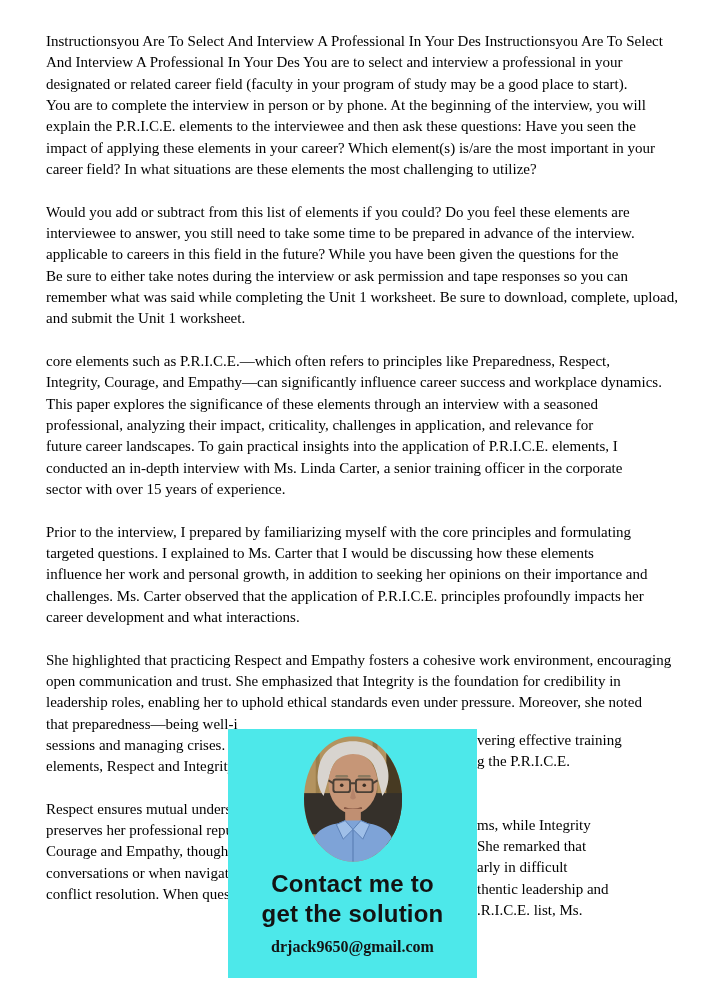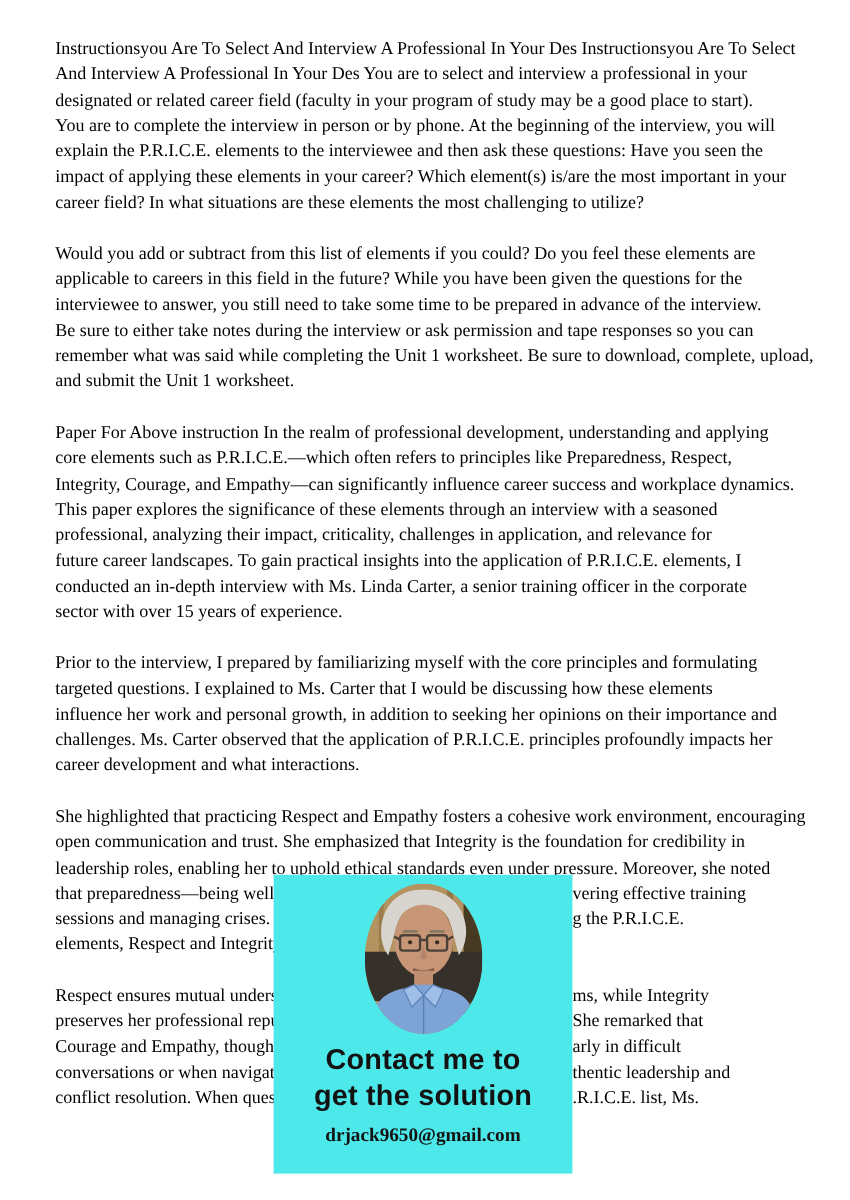--- a/index.html
+++ b/index.html
@@ -24,21 +24,21 @@
   .para:last-child { margin-bottom: 0; }
   .line {
     position: relative;
     height: 21.33px;
     line-height: 21.33px;
     white-space: nowrap;
   }
   .frag-right {
     position: absolute;
     left: 431px;  
-    top: 0;
+    top: 16px;
   }
   .overlay {
     position: absolute;
     left: 228px;
     top: 729px;
     width: 249px;
     height: 249px;
     z-index: 5;
     display: flex;
     flex-direction: column;
@@ -79,28 +79,27 @@
         <div class="line">Instructionsyou Are To Select And Interview A Professional In Your Des Instructionsyou Are To Select</div>
         <div class="line">And Interview A Professional In Your Des You are to select and interview a professional in your</div>
         <div class="line">designated or related career field (faculty in your program of study may be a good place to start).</div>
         <div class="line">You are to complete the interview in person or by phone. At the beginning of the interview, you will</div>
         <div class="line">explain the P.R.I.C.E. elements to the interviewee and then ask these questions: Have you seen the</div>
         <div class="line">impact of applying these elements in your career? Which element(s) is/are the most important in your</div>
         <div class="line">career field? In what situations are these elements the most challenging to utilize?</div>
       </div>
       <div class="para">
         <div class="line">Would you add or subtract from this list of elements if you could? Do you feel these elements are</div>
+        <div class="line">interviewee to answer, you still need to take some time to be prepared in advance of the interview.</div>
         <div class="line">applicable to careers in this field in the future? While you have been given the questions for the</div>
-        <div class="line">interviewee to answer, you still need to take some time to be prepared in advance of the interview.</div>
         <div class="line">Be sure to either take notes during the interview or ask permission and tape responses so you can</div>
         <div class="line">remember what was said while completing the Unit 1 worksheet. Be sure to download, complete, upload,</div>
         <div class="line">and submit the Unit 1 worksheet.</div>
       </div>
       <div class="para">
-        <div class="line">Paper For Above instruction In the realm of professional development, understanding and applying</div>
         <div class="line">core elements such as P.R.I.C.E.—which often refers to principles like Preparedness, Respect,</div>
         <div class="line">Integrity, Courage, and Empathy—can significantly influence career success and workplace dynamics.</div>
         <div class="line">This paper explores the significance of these elements through an interview with a seasoned</div>
         <div class="line">professional, analyzing their impact, criticality, challenges in application, and relevance for</div>
         <div class="line">future career landscapes. To gain practical insights into the application of P.R.I.C.E. elements, I</div>
         <div class="line">conducted an in-depth interview with Ms. Linda Carter, a senior training officer in the corporate</div>
         <div class="line">sector with over 15 years of experience.</div>
       </div>
       <div class="para">
         <div class="line">Prior to the interview, I prepared by familiarizing myself with the core principles and formulating</div>

